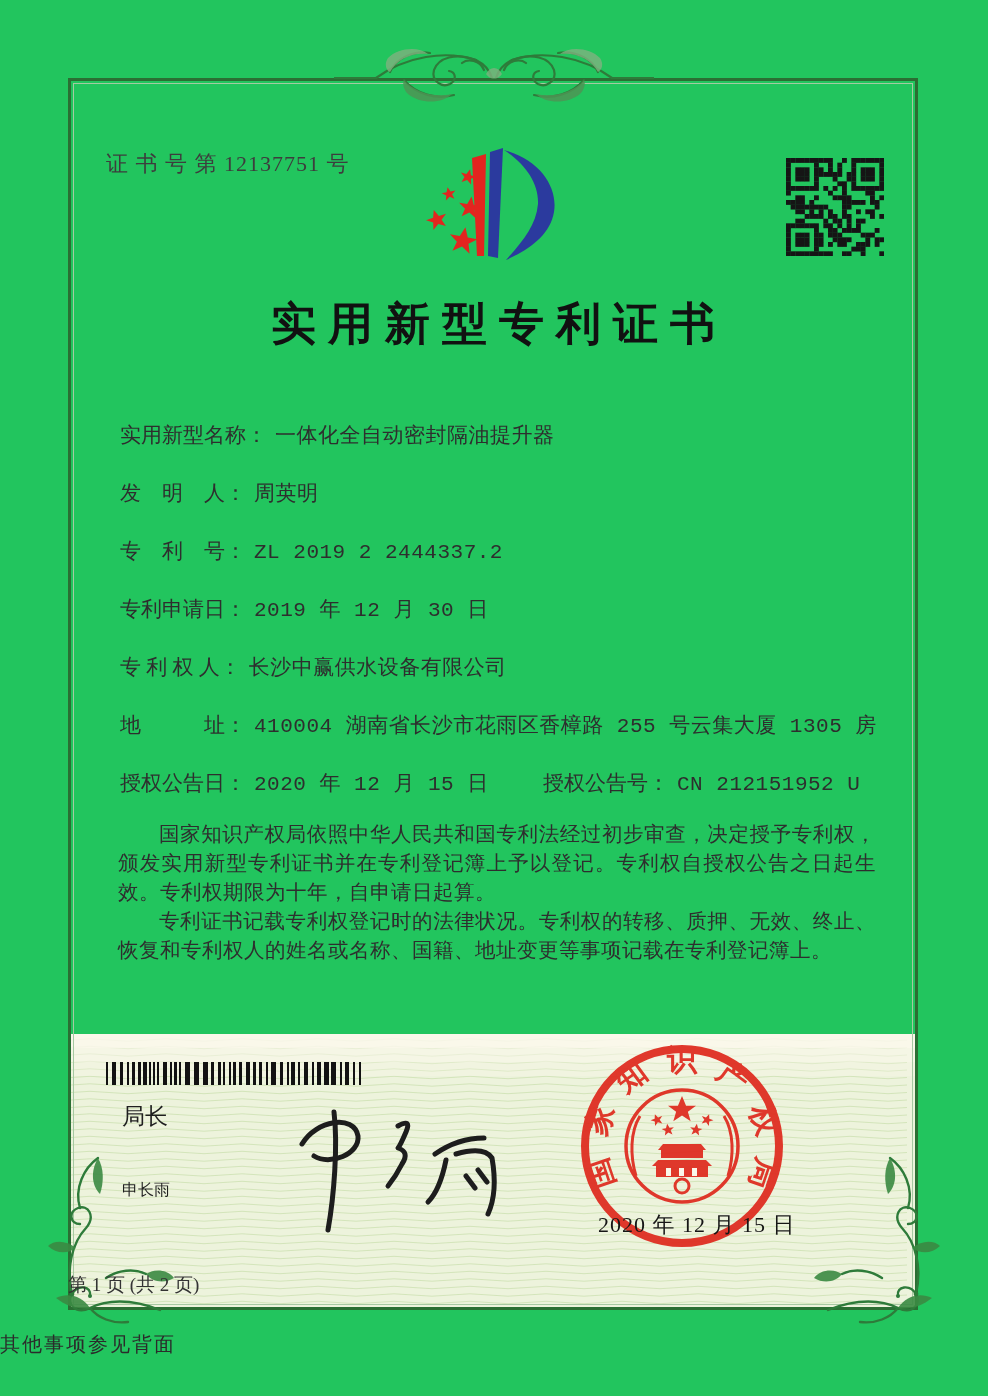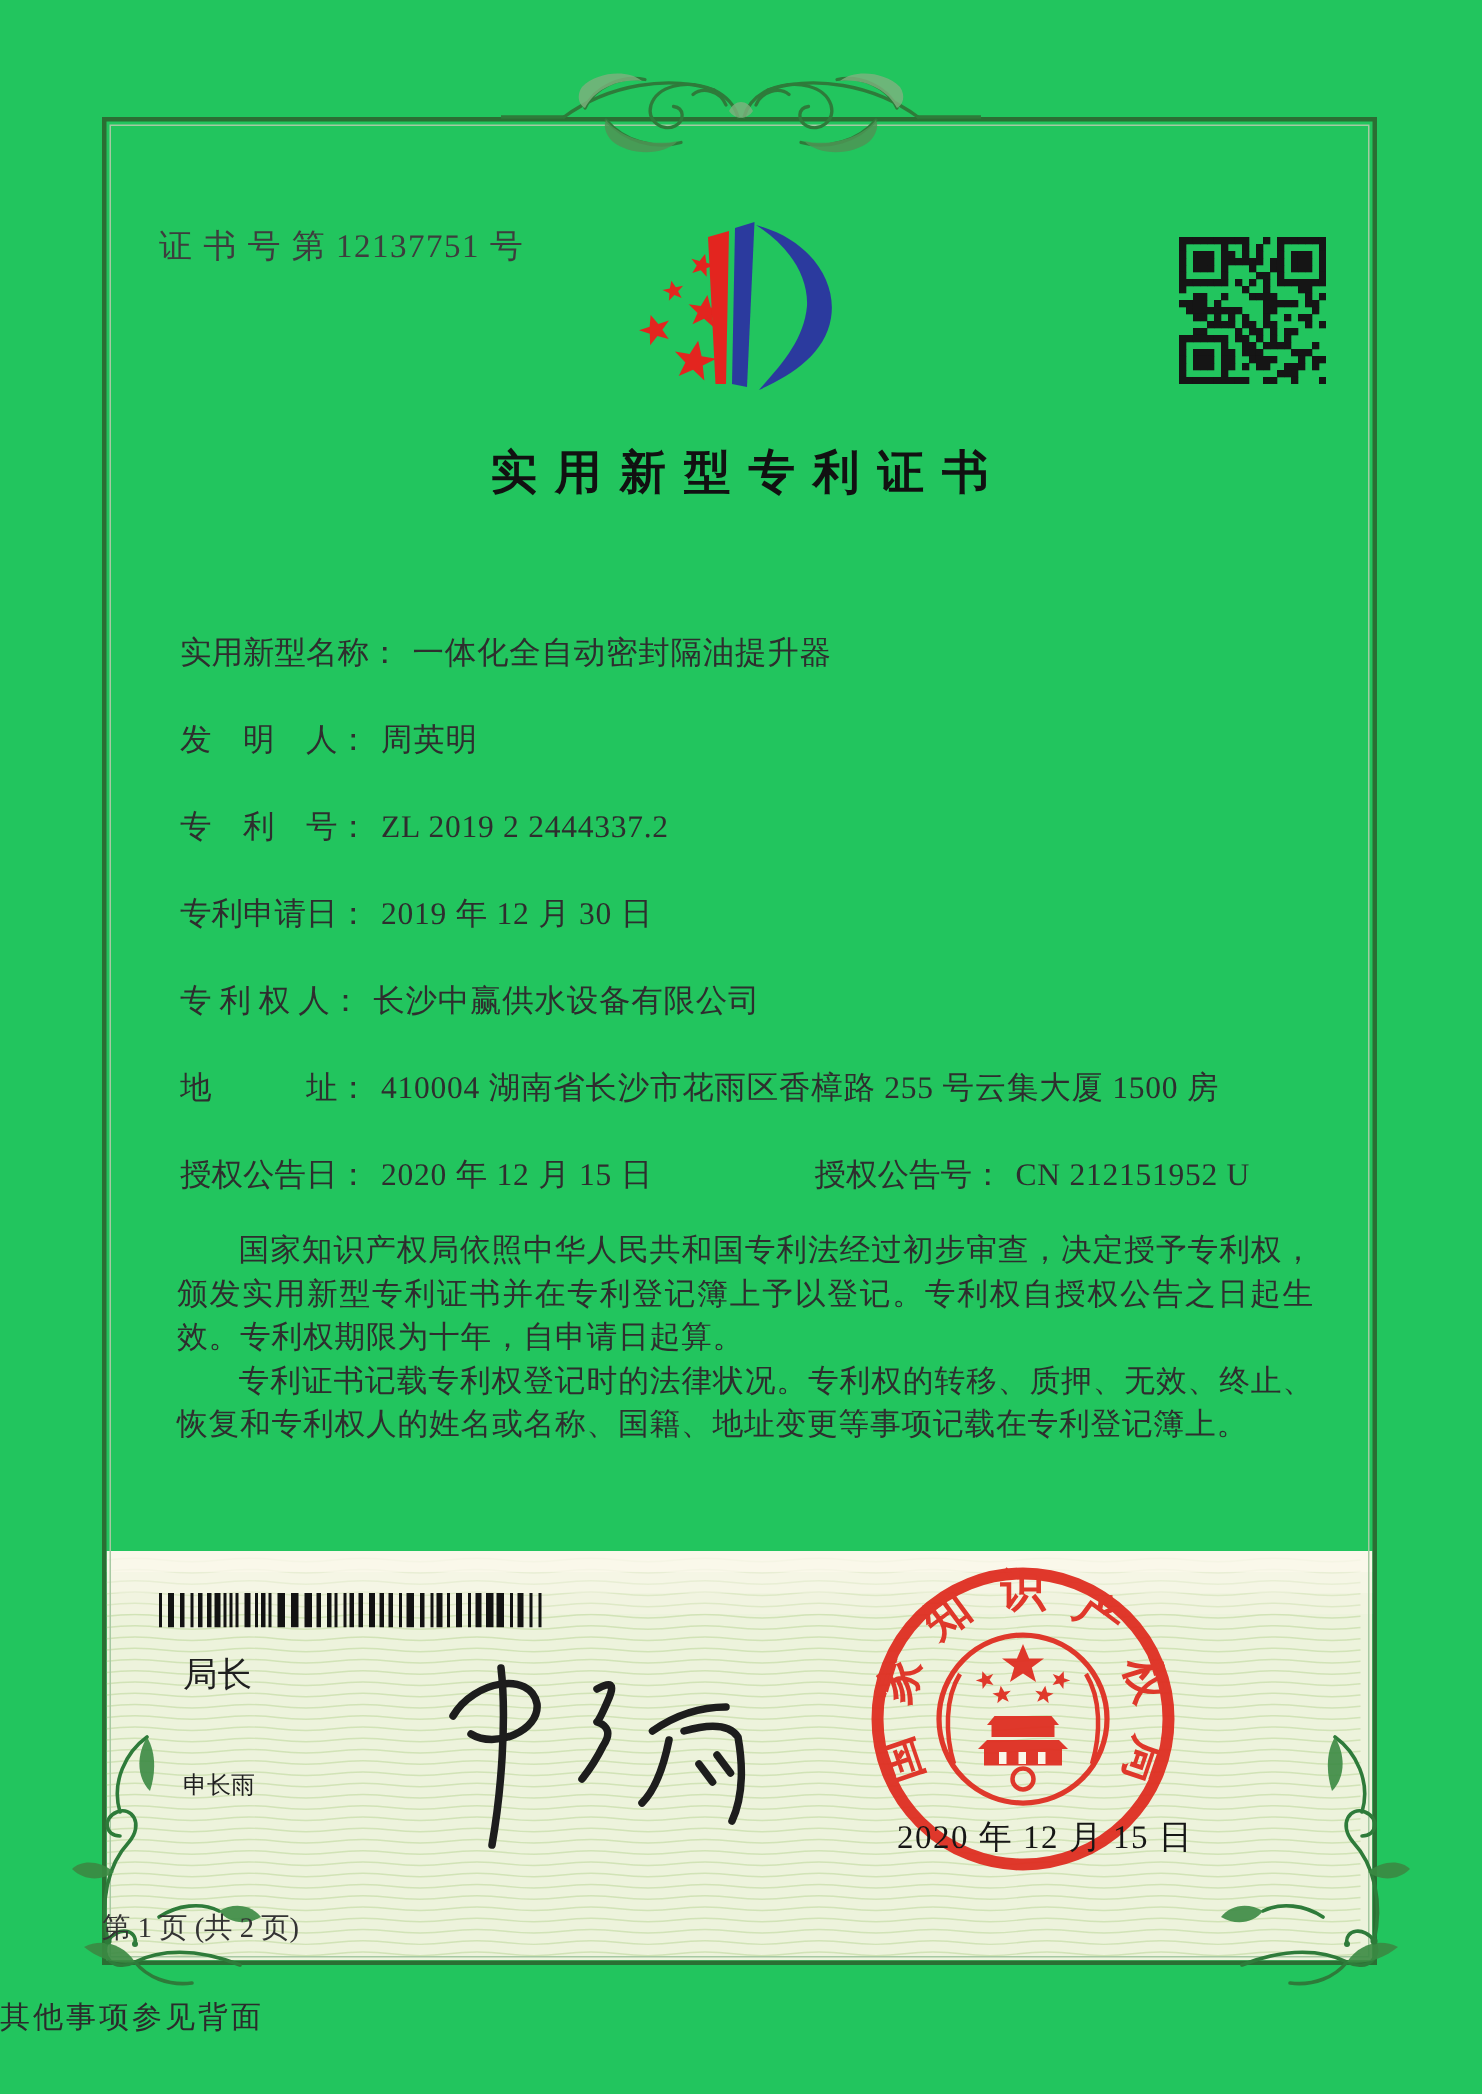--- a/index.html
+++ b/index.html
@@ -3,25 +3,25 @@
 <meta charset="utf-8">
 <style>
   html,body{margin:0;padding:0;background:#e8e4d8;}
   .page{position:relative;width:988px;height:1396px;background:#22c55e;overflow:hidden;
         font-family:"Liberation Serif","DejaVu Serif",serif;color:#303030;padding-left:15px;}
   .frame{position:absolute;left:68px;top:78px;width:850px;height:1232px;
          border:3px solid #2B6E33;box-sizing:border-box;}
   .frame-inner{position:absolute;inset:2px;border:1px solid #A6C9A2;}
   .abs{position:absolute;}
   .cert-no{left:106px;top:149px;font-size:22px;letter-spacing:1px;color:#3d3d3d;}
-  .title{left:68px;top:294px;width:850px;text-align:center;font-size:31px;font-weight:bold;
+  .title{left:68px;top:294px;width:850px;text-align:center;font-size:45px;font-weight:bold;
          letter-spacing:12px;padding-left:12px;box-sizing:border-box;color:#111;}
   .field-row{left:120px;width:780px;font-size:21px;white-space:nowrap;color:#2e2e2e;}
   .flabel{display:inline-block;text-align:center;}
-  .fvalue{margin-left:8px;letter-spacing:0.5px;}
+  .fvalue{margin-left:8px;letter-spacing:0.5px;font-family:Liberation Mono, monospace;}
   .auth-no{position:absolute;left:382px;top:0;margin-left:41px;}
   .paras{left:118px;top:820px;width:758px;font-size:20.5px;line-height:29px;text-align:justify;color:#2e2e2e;}
   .paras p{margin:0;text-indent:2em;letter-spacing:0.5px;}
   .sig-title{left:122px;top:1101px;font-size:23px;font-family:"Liberation Sans","DejaVu Sans",sans-serif;color:#1f1f1f;}
   .sig-name{left:122px;top:1180px;font-size:16px;font-family:Liberation Serif, serif;color:#1f1f1f;}
   .seal-date{left:598px;top:1210px;font-size:22px;color:#161616;letter-spacing:1px;}
   .page-info{left:68px;top:1272px;width:756px;text-align:left;font-size:19px;color:#333;}
   .footer-note{left:0;top:1331px;width:960px;text-align:left;font-size:20px;color:#2b2b2b;letter-spacing:2px;}
   svg{display:block;}
 </style>
@@ -414,21 +414,21 @@
   <div class="abs field-row" style="top:537px">
     <span class="flabel">专　利　号：</span><span class="fvalue">ZL 2019 2 2444337.2</span>
   </div>
   <div class="abs field-row" style="top:595px">
     <span class="flabel">专利申请日：</span><span class="fvalue">2019 年 12 月 30 日</span>
   </div>
   <div class="abs field-row" style="top:653px">
     <span class="flabel">专 利 权 人：</span><span class="fvalue">长沙中赢供水设备有限公司</span>
   </div>
   <div class="abs field-row" style="top:711px">
-    <span class="flabel">地　　　址：</span><span class="fvalue">410004 湖南省长沙市花雨区香樟路 255 号云集大厦 1500 房</span>
+    <span class="flabel">地　　　址：</span><span class="fvalue">410004 湖南省长沙市花雨区香樟路 255 号云集大厦 1305 房</span>
   </div>
   <div class="abs field-row" style="top:769px">
     <span class="flabel">授权公告日：</span><span class="fvalue">2020 年 12 月 15 日</span>
     <span class="auth-no">
       <span class="flabel">授权公告号：</span><span class="fvalue">CN 212151952 U</span>
     </span>
   </div>
 
   <div class="abs paras">
     <p>国家知识产权局依照中华人民共和国专利法经过初步审查，决定授予专利权，颁发实用新型专利证书并在专利登记簿上予以登记。专利权自授权公告之日起生效。专利权期限为十年，自申请日起算。</p>

